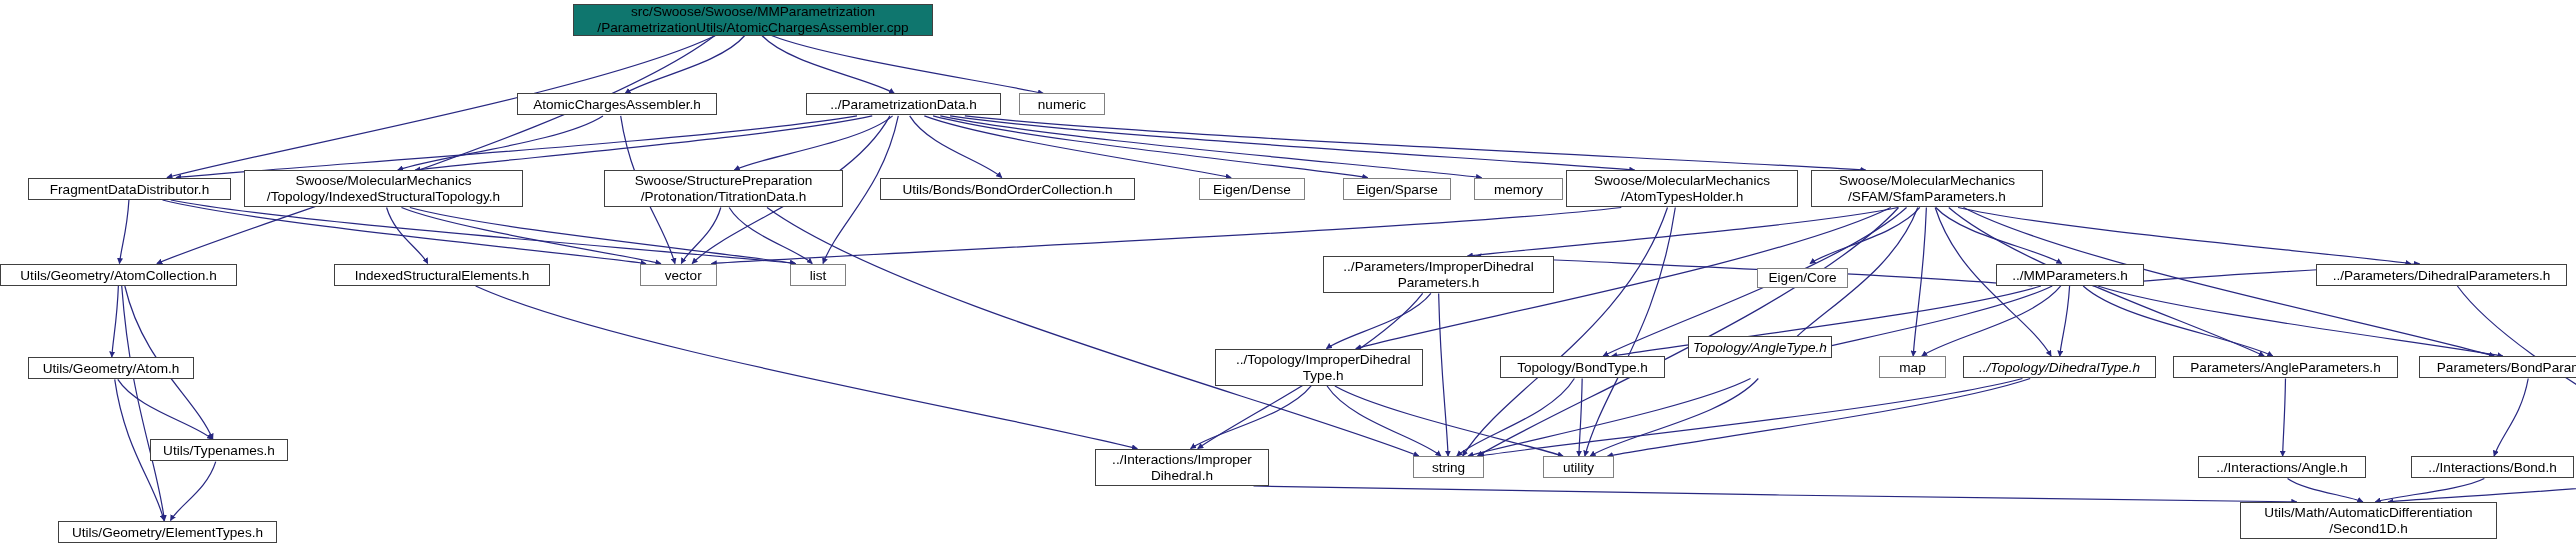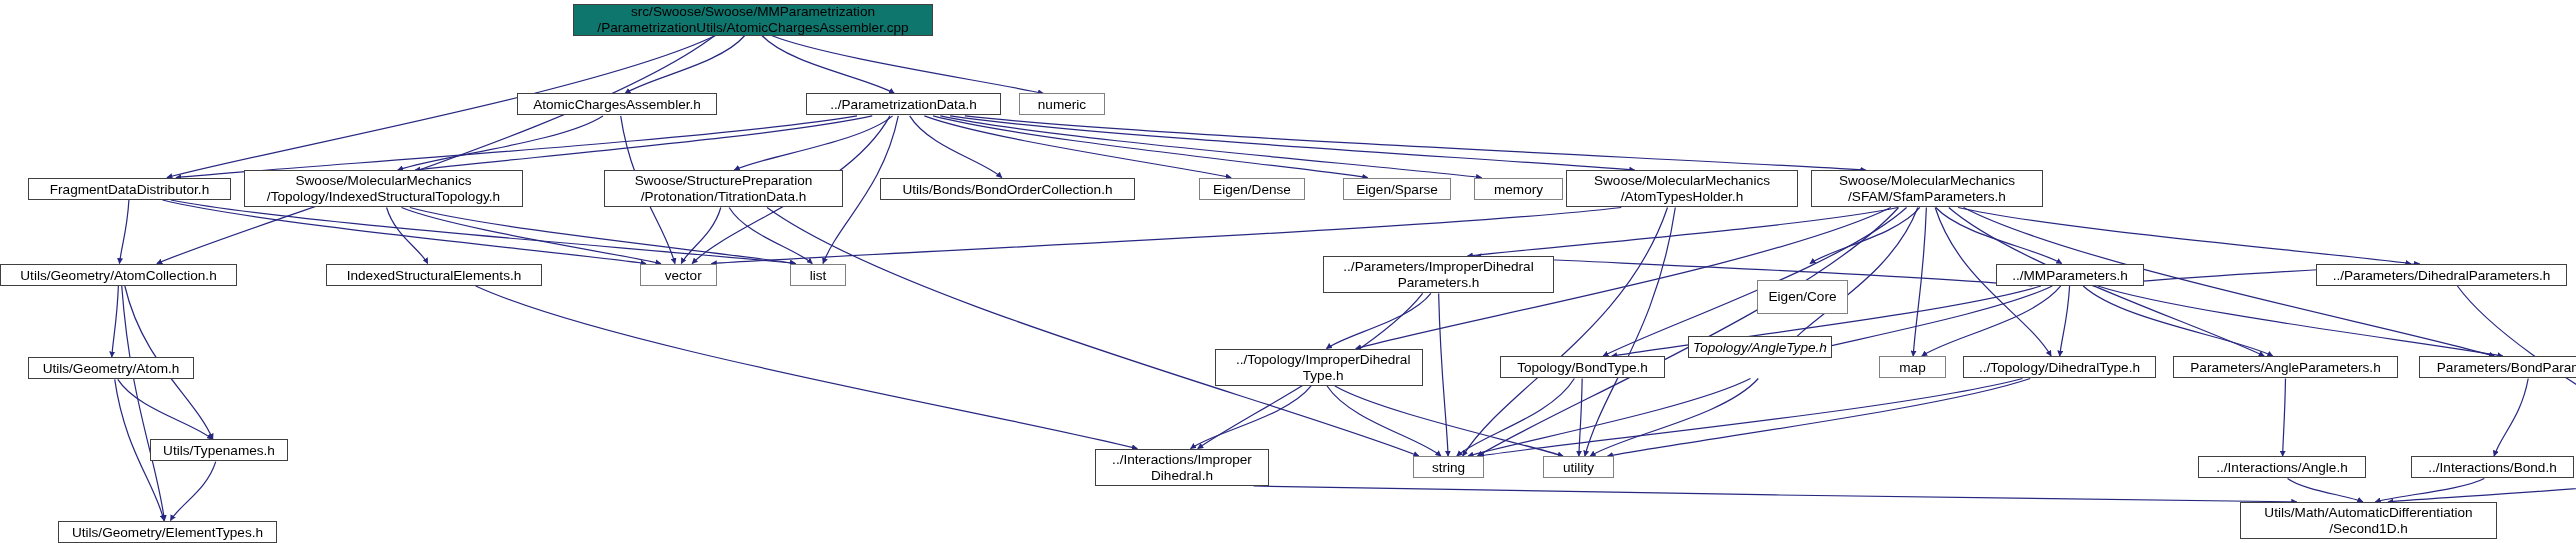--- a/index.html
+++ b/index.html
@@ -152,34 +152,34 @@
 /Protonation/TitrationData.h</span></div>
       <div class="node hdr" style="left: 880px; top: 178px; width: 255px; height: 22.4px;"><span>Utils/Bonds/BondOrderCollection.h</span></div>
       <div class="node sys" style="left: 1199px; top: 178px; width: 106px; height: 22.4px;"><span>Eigen/Dense</span></div>
       <div class="node sys" style="left: 1343px; top: 178px; width: 108px; height: 22.4px;"><span>Eigen/Sparse</span></div>
       <div class="node sys" style="left: 1474px; top: 178px; width: 89px; height: 22.4px;"><span>memory</span></div>
       <div class="node hdr" style="left: 1566px; top: 170px; width: 232px; height: 37px;"><span>Swoose/MolecularMechanics
 /AtomTypesHolder.h</span></div>
       <div class="node hdr" style="left: 1811px; top: 170px; width: 232px; height: 37px;"><span>Swoose/MolecularMechanics
 /SFAM/SfamParameters.h</span></div>
       <div class="node hdr" style="left: 0px; top: 264px; width: 237px; height: 22.4px;"><span>Utils/Geometry/AtomCollection.h</span></div>
-      <div class="node hdr" style="left: 326px; top: 264px; width: 216px; height: 22.4px;"><span>IndexedStructuralElements.h</span></div>
+      <div class="node hdr" style="left: 334px; top: 264px; width: 216px; height: 22.4px;"><span>IndexedStructuralElements.h</span></div>
       <div class="node sys" style="left: 640px; top: 264px; width: 77px; height: 22.4px; padding-left: 13px;"><span>vector</span></div>
       <div class="node sys" style="left: 790px; top: 264px; width: 56px; height: 22.4px;"><span>list</span></div>
       <div class="node hdr" style="left: 1323px; top: 256px; width: 231px; height: 37px;"><span>../Parameters/ImproperDihedral
 Parameters.h</span></div>
-      <div class="node sys" style="left: 1757px; top: 280px; width: 91px; height: 34px;"><span>Eigen/Core</span></div>
+      <div class="node sys" style="left: 1757px; top: 268px; width: 91px; height: 20px;"><span>Eigen/Core</span></div>
       <div class="node hdr" style="left: 1996px; top: 264px; width: 148px; height: 22.4px;"><span>../MMParameters.h</span></div>
       <div class="node hdr" style="left: 2316px; top: 264px; width: 251px; height: 22.4px;"><span>../Parameters/DihedralParameters.h</span></div>
       <div class="node hdr" style="left: 1215px; top: 349px; width: 208px; height: 37px; padding-left: 12px;"><span>../Topology/ImproperDihedral
 Type.h</span></div>
       <div class="node hdr" style="left: 1500px; top: 356px; width: 165px; height: 22.4px;"><span>Topology/BondType.h</span></div>
       <div class="node hdr" style="left: 1688px; top: 336px; width: 144px; height: 22.4px; font-style: italic;"><span>Topology/AngleType.h</span></div>
       <div class="node sys" style="left: 1879px; top: 356px; width: 67px; height: 22.4px;"><span>map</span></div>
-      <div class="node hdr" style="left: 1963px; top: 356px; width: 193px; height: 22.4px;"><span>../Topology/DihedralType.h</span></div>
+      <div class="node hdr" style="left: 1963px; top: 356px; width: 193px; height: 22.4px; font-style: italic;"><span>../Topology/DihedralType.h</span></div>
       <div class="node hdr" style="left: 2173px; top: 356px; width: 225px; height: 22.4px;"><span>Parameters/AngleParameters.h</span></div>
       <div class="node hdr" style="left: 2419px; top: 356px; width: 223px; height: 22.4px;"><span>Parameters/BondParameters.h</span></div>
       <div class="node hdr" style="left: 1095px; top: 449px; width: 174px; height: 37px;"><span>../Interactions/Improper
 Dihedral.h</span></div>
       <div class="node sys" style="left: 1413px; top: 456px; width: 71px; height: 22.4px;"><span>string</span></div>
       <div class="node sys" style="left: 1543px; top: 456px; width: 71px; height: 22.4px;"><span>utility</span></div>
       <div class="node hdr" style="left: 2198px; top: 456px; width: 168px; height: 22.4px;"><span>../Interactions/Angle.h</span></div>
       <div class="node hdr" style="left: 2411px; top: 456px; width: 163px; height: 22.4px;"><span>../Interactions/Bond.h</span></div>
       <div class="node hdr" style="left: 28px; top: 357px; width: 166px; height: 22.4px;"><span>Utils/Geometry/Atom.h</span></div>
       <div class="node hdr" style="left: 150px; top: 439px; width: 138px; height: 22.4px;"><span>Utils/Typenames.h</span></div>

